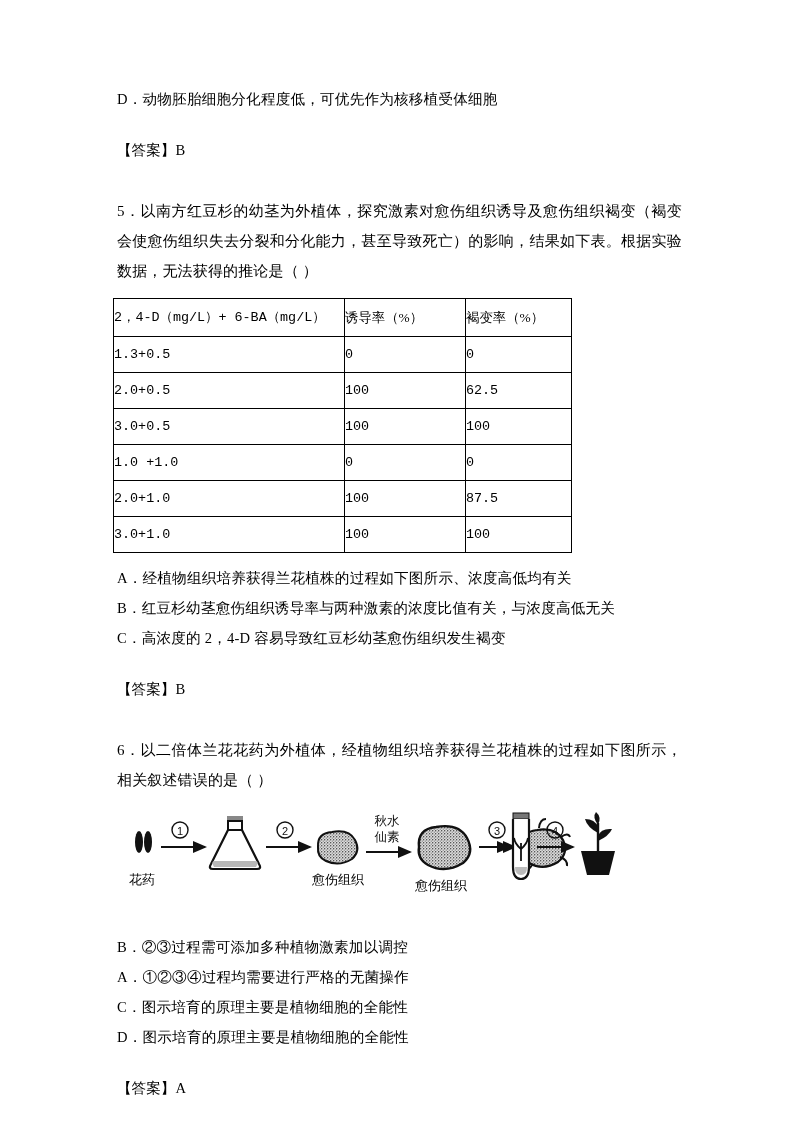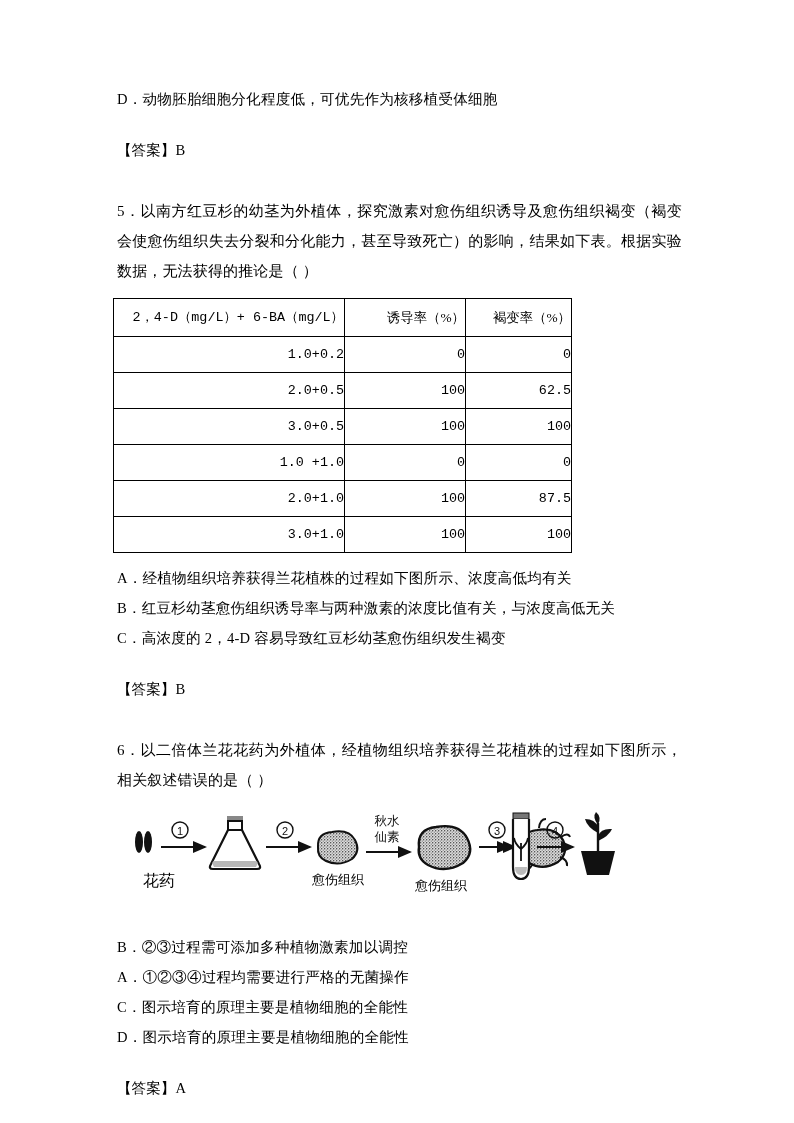--- a/index.html
+++ b/index.html
@@ -47,21 +47,21 @@
 
   
   .data-table {
     border-collapse: collapse;
     width: 458px;
     margin: 12px 0 0 -4px;
     table-layout: fixed;
   }
   .data-table td, .data-table th {
     border: 1px solid #000000;
-    text-align: right;
+    text-align: left;
     vertical-align: middle;
     font-size: 13.4px;
     font-weight: normal;
     height: 35px;
     padding: 0;
     line-height: 18px;
   }
   .data-table col.c0 { width: 231px; }
   .data-table col.c1 { width: 121px; }
   .data-table col.c2 { width: 106px; }
@@ -97,21 +97,21 @@
       </colgroup>
     <thead>
       <tr>
         <td class="mono">2，4-D（mg/L）+ 6-BA（mg/L）</td>
         <td>诱导率（%）</td>
         <td>褐变率（%）</td>
       </tr>
     </thead>
     <tbody>
       <tr>
-        <td class="mono">1.0+0.2</td>
+        <td class="mono">1.3+0.5</td>
         <td class="mono">0</td>
         <td class="mono">0</td>
       </tr>
       <tr>
         <td class="mono">2.0+0.5</td>
         <td class="mono">100</td>
         <td class="mono">62.5</td>
       </tr>
       <tr>
         <td class="mono">3.0+0.5</td>
@@ -225,21 +225,21 @@
 
       <g>
         <path d="M98,42 L132,42 L126,66 L104,66 z" fill="#111"></path>
         <path d="M115,42 L115,14" stroke="#111" stroke-width="2.4" fill="none"></path>
         <path d="M115,24 q-11,-6 -13,-14 q10,0 13,8 z" fill="#111"></path>
         <path d="M115,32 q11,-5 14,-12 q-11,-1 -14,7 z" fill="#111"></path>
         <path d="M115,16 q-6,-8 -2,-13 q6,5 2,13 z" fill="#111"></path>
       </g>
     </svg>
 
-    <div style="position:absolute; left:20px; top:62px; font-size:16px;">花药</div>
+    <div style="position:absolute; left:6px; top:62px; font-size:13px;">花药</div>
     <div style="position:absolute; left:189px; top:62px; font-size:13px;">愈伤组织</div>
     <div style="position:absolute; left:292px; top:68px; font-size:13px;">愈伤组织</div>
   </div>
 
   <div class="gap-md"></div>
 
   <div class="line">B．②③过程需可添加多种植物激素加以调控</div>
   <div class="line">A．①②③④过程均需要进行严格的无菌操作</div>
   <div class="line">C．图示培育的原理主要是植物细胞的全能性</div>
   <div class="line">D．图示培育的原理主要是植物细胞的全能性</div>

